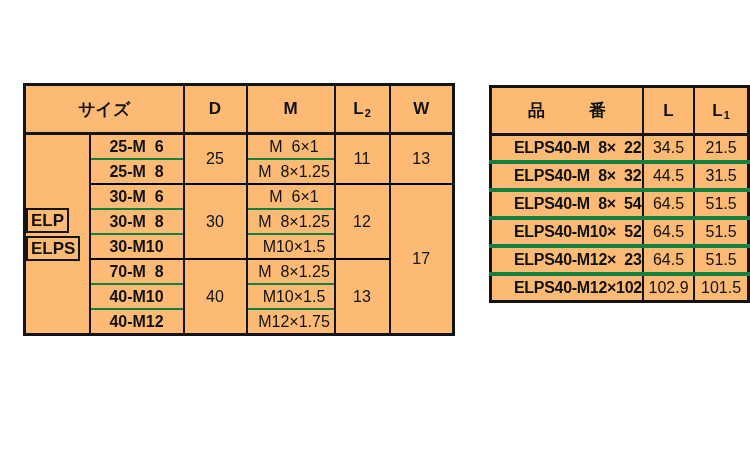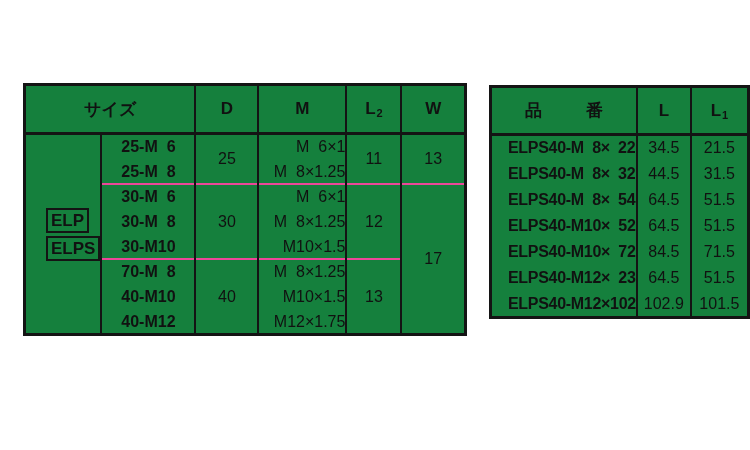--- a/index.html
+++ b/index.html
@@ -1,43 +1,43 @@
 <!DOCTYPE html>
 <html><head>
 <meta charset="utf-8">
 <style>
   html,body{margin:0;padding:0;}
   body{
     width:750px;height:450px;position:relative;background:#ffffff;
     font-family:"Liberation Sans", sans-serif;color:#111111;
     -webkit-font-smoothing:antialiased;
   }
-  table{border-collapse:collapse;table-layout:fixed;background:#15803d;}
+  table{border-collapse:collapse;table-layout:fixed;background:#fdba74;}
   .ltable{position:absolute;left:23px;top:83px;border:3px solid #141414;}
   .rtable{position:absolute;left:489px;top:85px;border:3px solid #141414;}
   th,td{border-left:2px solid #141414;padding:0;text-align:center;vertical-align:middle;}
   th{border-bottom:3px solid #141414;font-size:17px;font-weight:bold;}
   .ltable th{height:46px;}
   .ltable td{height:23px;font-size:16px;}
   .rtable th{height:45px;}
   .rtable td{height:24px;font-size:16px;}
   .sub{font-size:11px;position:relative;top:3px;margin-left:1px;}
   
   .size{font-weight:bold;font-size:18px;white-space:pre;}
-  .m{text-align:right;padding-left:7px;white-space:pre;}
+  .m{text-align:center;padding-left:7px;white-space:pre;}
   .num{font-size:16px;}
-  .bk{border-top:2px solid #ec4899;margin-top:38px;}
+  .bk{border-top:2px solid #000000;margin-top:38px;}
   .gy{border-top:2px solid #15803d;}
-  .side{text-align:left;padding-left:20px;}
+  .side{text-align:left;padding-left:0;}
   .side-box{display:block;width:max-content;border:2px solid #141414;
     padding:0 3px;margin:3px 0;font-weight:bold;font-size:17px;line-height:21px;}
   
-  .part{font-weight:bold;text-align:left;padding-left:16px;white-space:pre;
+  .part{font-weight:bold;text-align:left;padding-left:22px;white-space:pre;
     letter-spacing:-0.3px;}
-  .rtable tr.sep td{border-top:2px solid #15803d;}
+  .rtable tr.sep td{border-top:4px solid #15803d;}
   .ph{display:flex;justify-content:center;align-items:center;gap:44px;}
 </style>
 </head>
 <body>
 
 <table class="ltable">
   <colgroup>
     <col style="width:65px">
       <col style="width:94px">
       <col style="width:63px">
@@ -131,25 +131,20 @@
     <td class="part">ELPS40-M  8×  54</td>
     <td class="num">64.5</td>
     <td class="num">51.5</td>
   </tr>
   <tr class="sep">
     <td class="part">ELPS40-M10×  52</td>
     <td class="num">64.5</td>
     <td class="num">51.5</td>
   </tr>
   <tr class="sep">
-    <td class="part">ELPS40-M10×  72</td>
-    <td class="num">84.5</td>
-    <td class="num">71.5</td>
-  </tr>
-  <tr class="sep">
     <td class="part">ELPS40-M12×  23</td>
     <td class="num">64.5</td>
     <td class="num">51.5</td>
   </tr>
   <tr class="sep">
     <td class="part">ELPS40-M12×102</td>
     <td class="num">102.9</td>
     <td class="num">101.5</td>
   </tr>
 </tbody>

